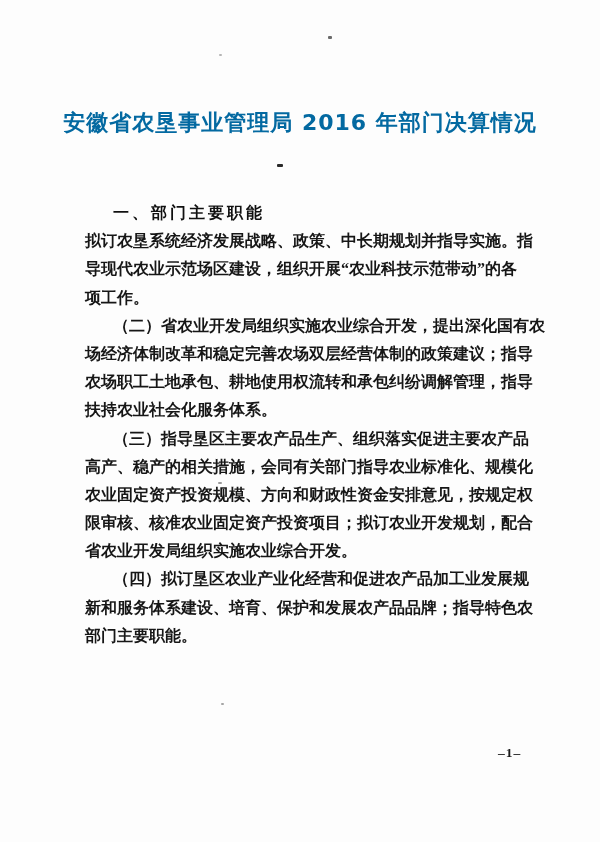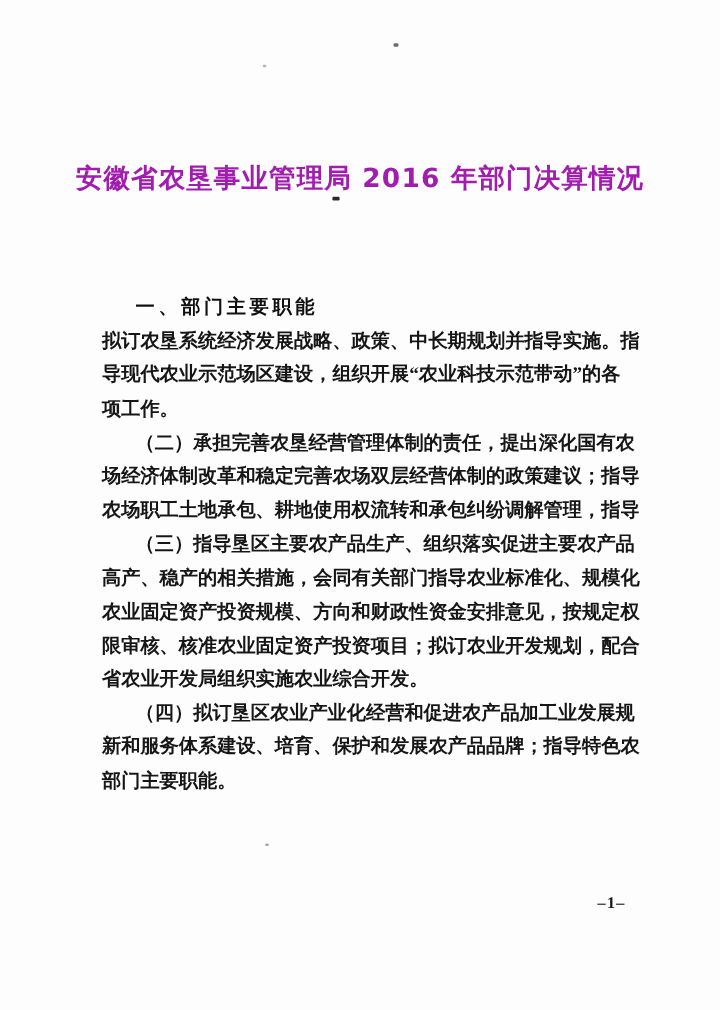--- a/index.html
+++ b/index.html
@@ -16,30 +16,30 @@
   .page {
     position: absolute;
     left: 0; top: 0;
     width: 600px;
     height: 842px;
     background: #fdfdfd;
     color: #151515;
   }
   .doc-title {
     position: absolute;
-    top: 134px;
+    top: 108px;
     left: 0;
     width: 600px;
     margin: 0;
     text-align: center;
     font-family: "DejaVu Sans", sans-serif;
     font-weight: bold;
     font-size: 22px;
     letter-spacing: 1px;
-    color: #a21caf;
+    color: #0369a1;
     white-space: nowrap;
   }
   .title-dash {
     position: absolute;
     left: 277px;
     top: 164px;
     width: 6px;
     height: 3px;
     background: #2a2a2a;
     border-radius: 1px;
@@ -66,21 +66,20 @@
   .line {
     white-space: nowrap;
     height: 28.2px;
   }
   .line.indent {
     padding-left: 28px;
   }
   .line.heading {
     letter-spacing: 3px;
     color: #101010;
-    margin-top: 44px;
   }
   .page-number {
     position: absolute;
     left: 498px;
     top: 745px;
     font-family: "Liberation Serif", serif;
     font-weight: bold;
     font-size: 13.5px;
     letter-spacing: 1px;
     color: #1a1a1a;
@@ -100,23 +99,24 @@
   <div class="speck s3"></div>
   <div class="speck s4"></div>
 
   <div class="body-text">
     <div class="line indent heading">一、部门主要职能</div>
 
     <div class="line">拟订农垦系统经济发展战略、政策、中长期规划并指导实施。指</div>
     <div class="line">导现代农业示范场区建设，组织开展“农业科技示范带动”的各</div>
     <div class="line">项工作。</div>
 
-    <div class="line indent">（二）承担完善农垦经营管理体制的责任，提出深化国有农</div>
+    <div class="line indent">（二）省农业开发局组织实施农业综合开发，提出深化国有农</div>
     <div class="line">场经济体制改革和稳定完善农场双层经营体制的政策建议；指导</div>
     <div class="line">农场职工土地承包、耕地使用权流转和承包纠纷调解管理，指导</div>
+    <div class="line">扶持农业社会化服务体系。</div>
 
     <div class="line indent">（三）指导垦区主要农产品生产、组织落实促进主要农产品</div>
     <div class="line">高产、稳产的相关措施，会同有关部门指导农业标准化、规模化</div>
     <div class="line">农业固定资产投资规模、方向和财政性资金安排意见，按规定权</div>
     <div class="line">限审核、核准农业固定资产投资项目；拟订农业开发规划，配合</div>
     <div class="line">省农业开发局组织实施农业综合开发。</div>
 
     <div class="line indent">（四）拟订垦区农业产业化经营和促进农产品加工业发展规</div>
     <div class="line">新和服务体系建设、培育、保护和发展农产品品牌；指导特色农</div>
     <div class="line">部门主要职能。</div>

